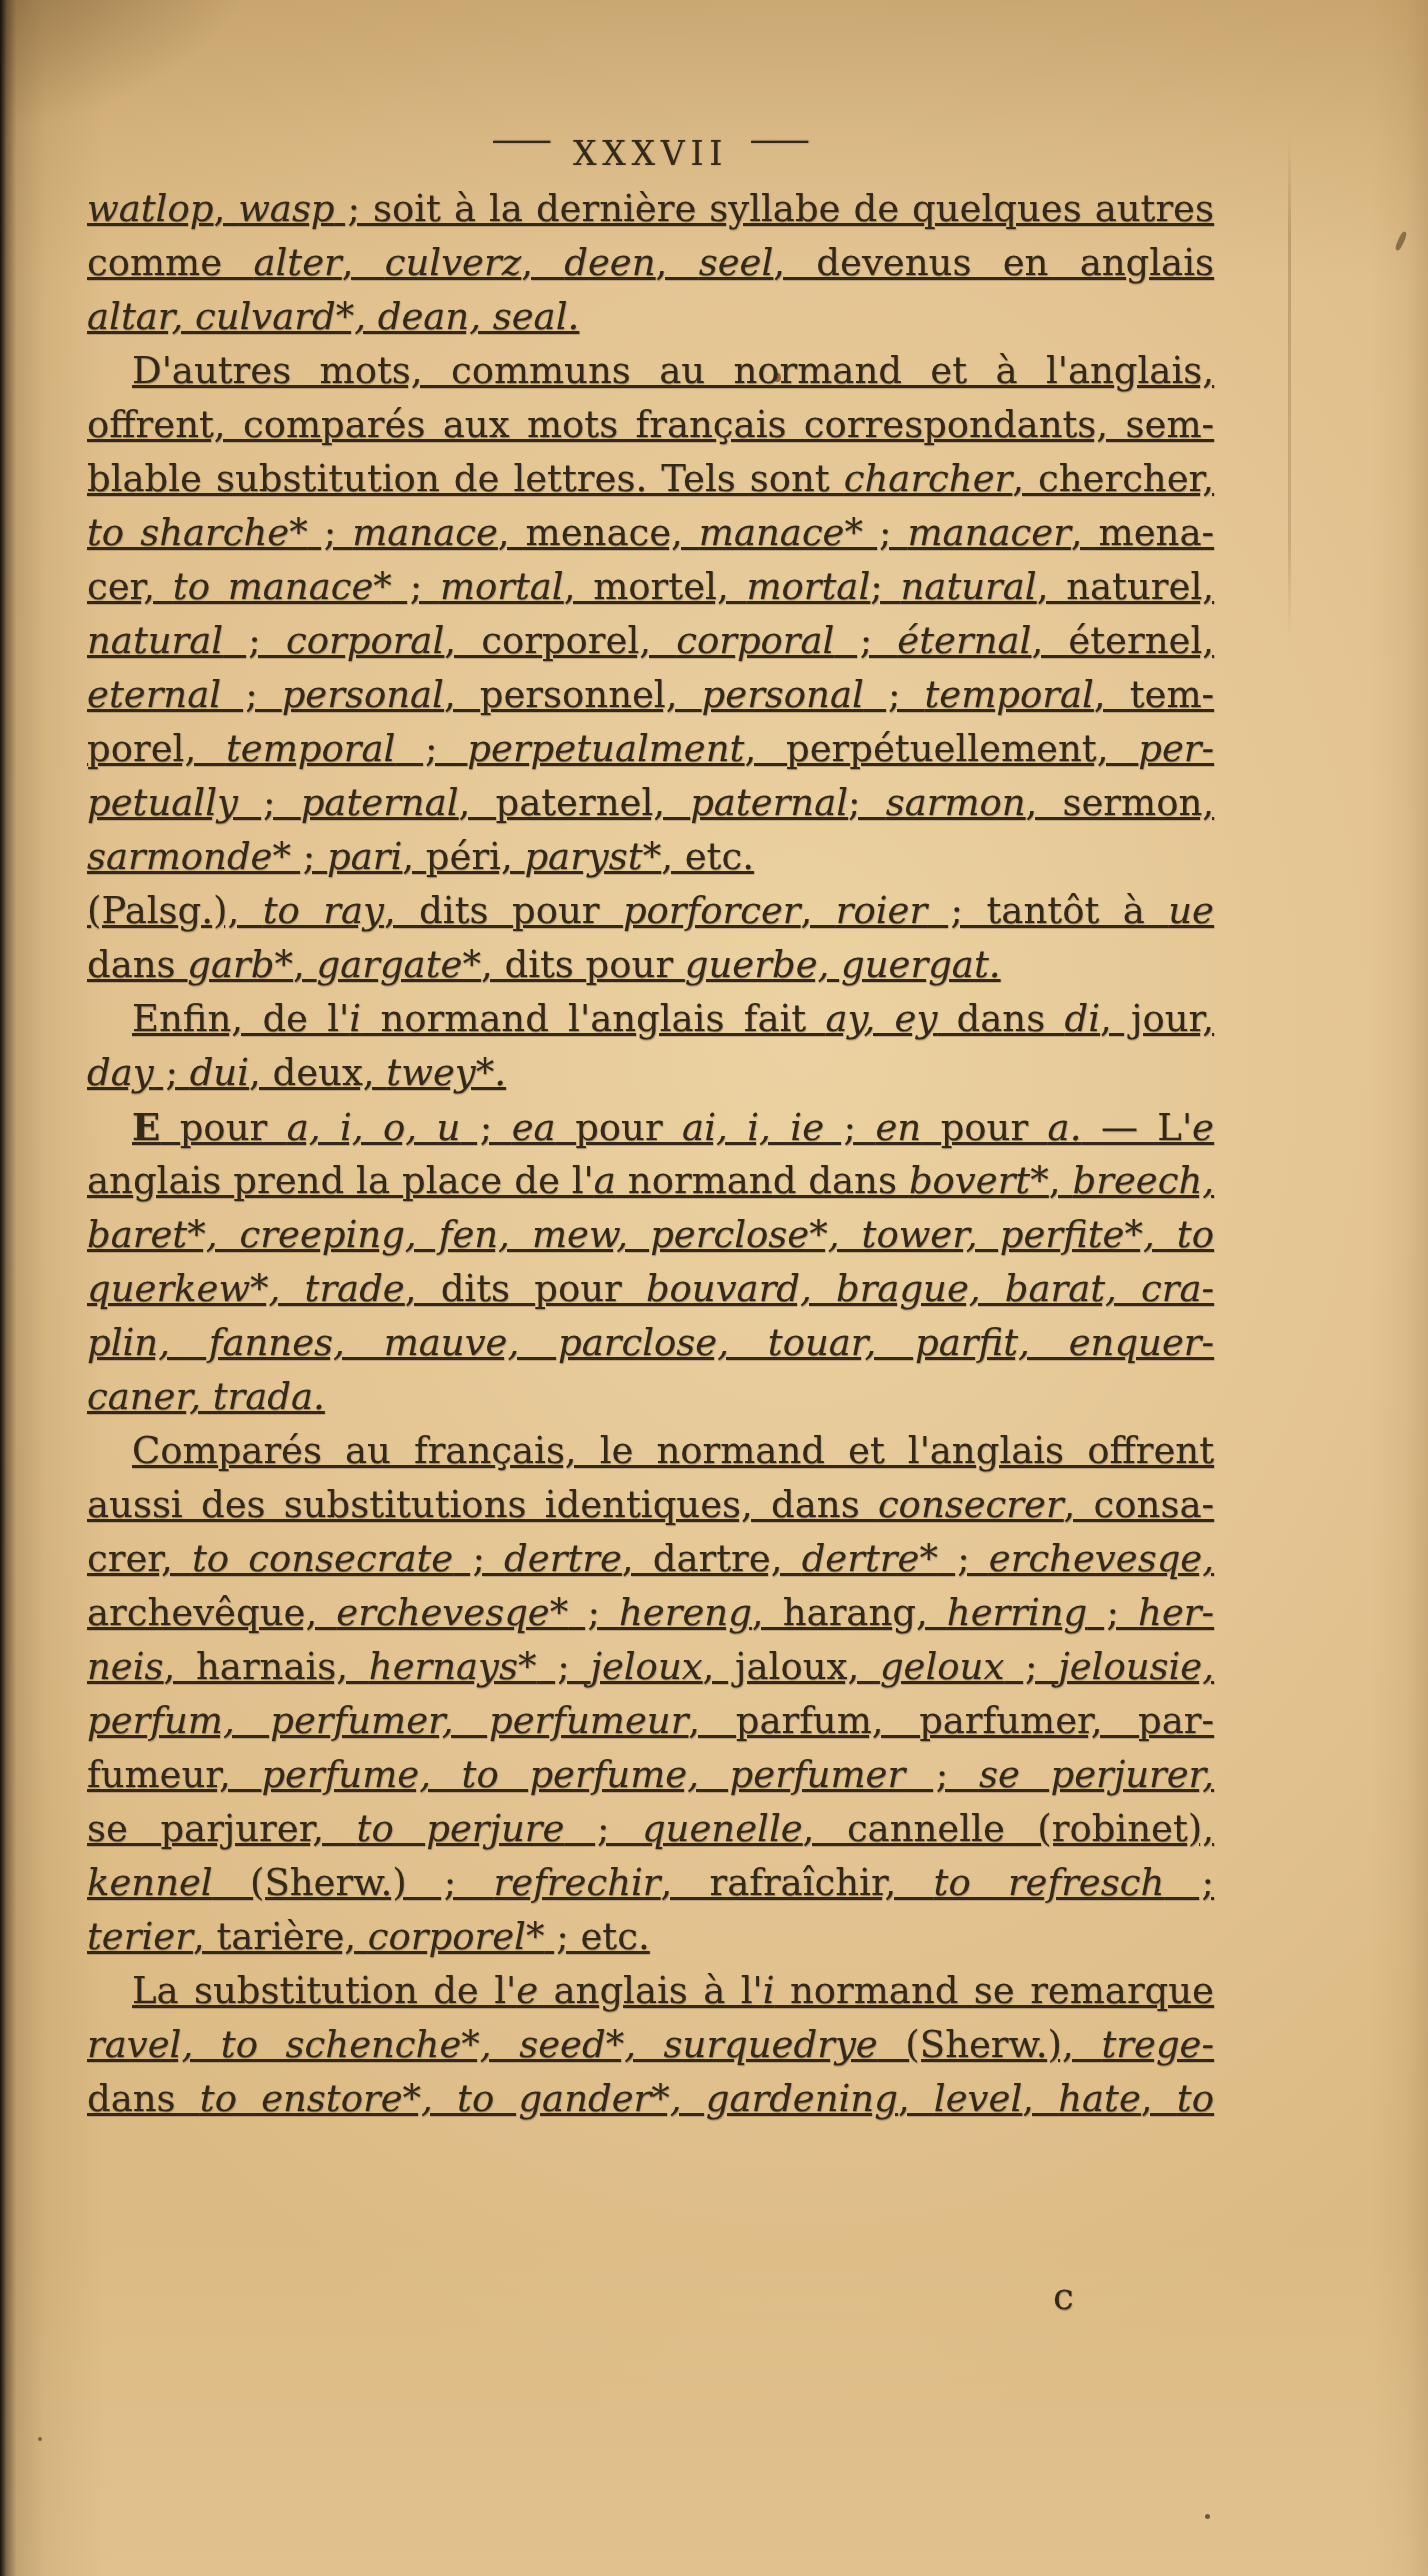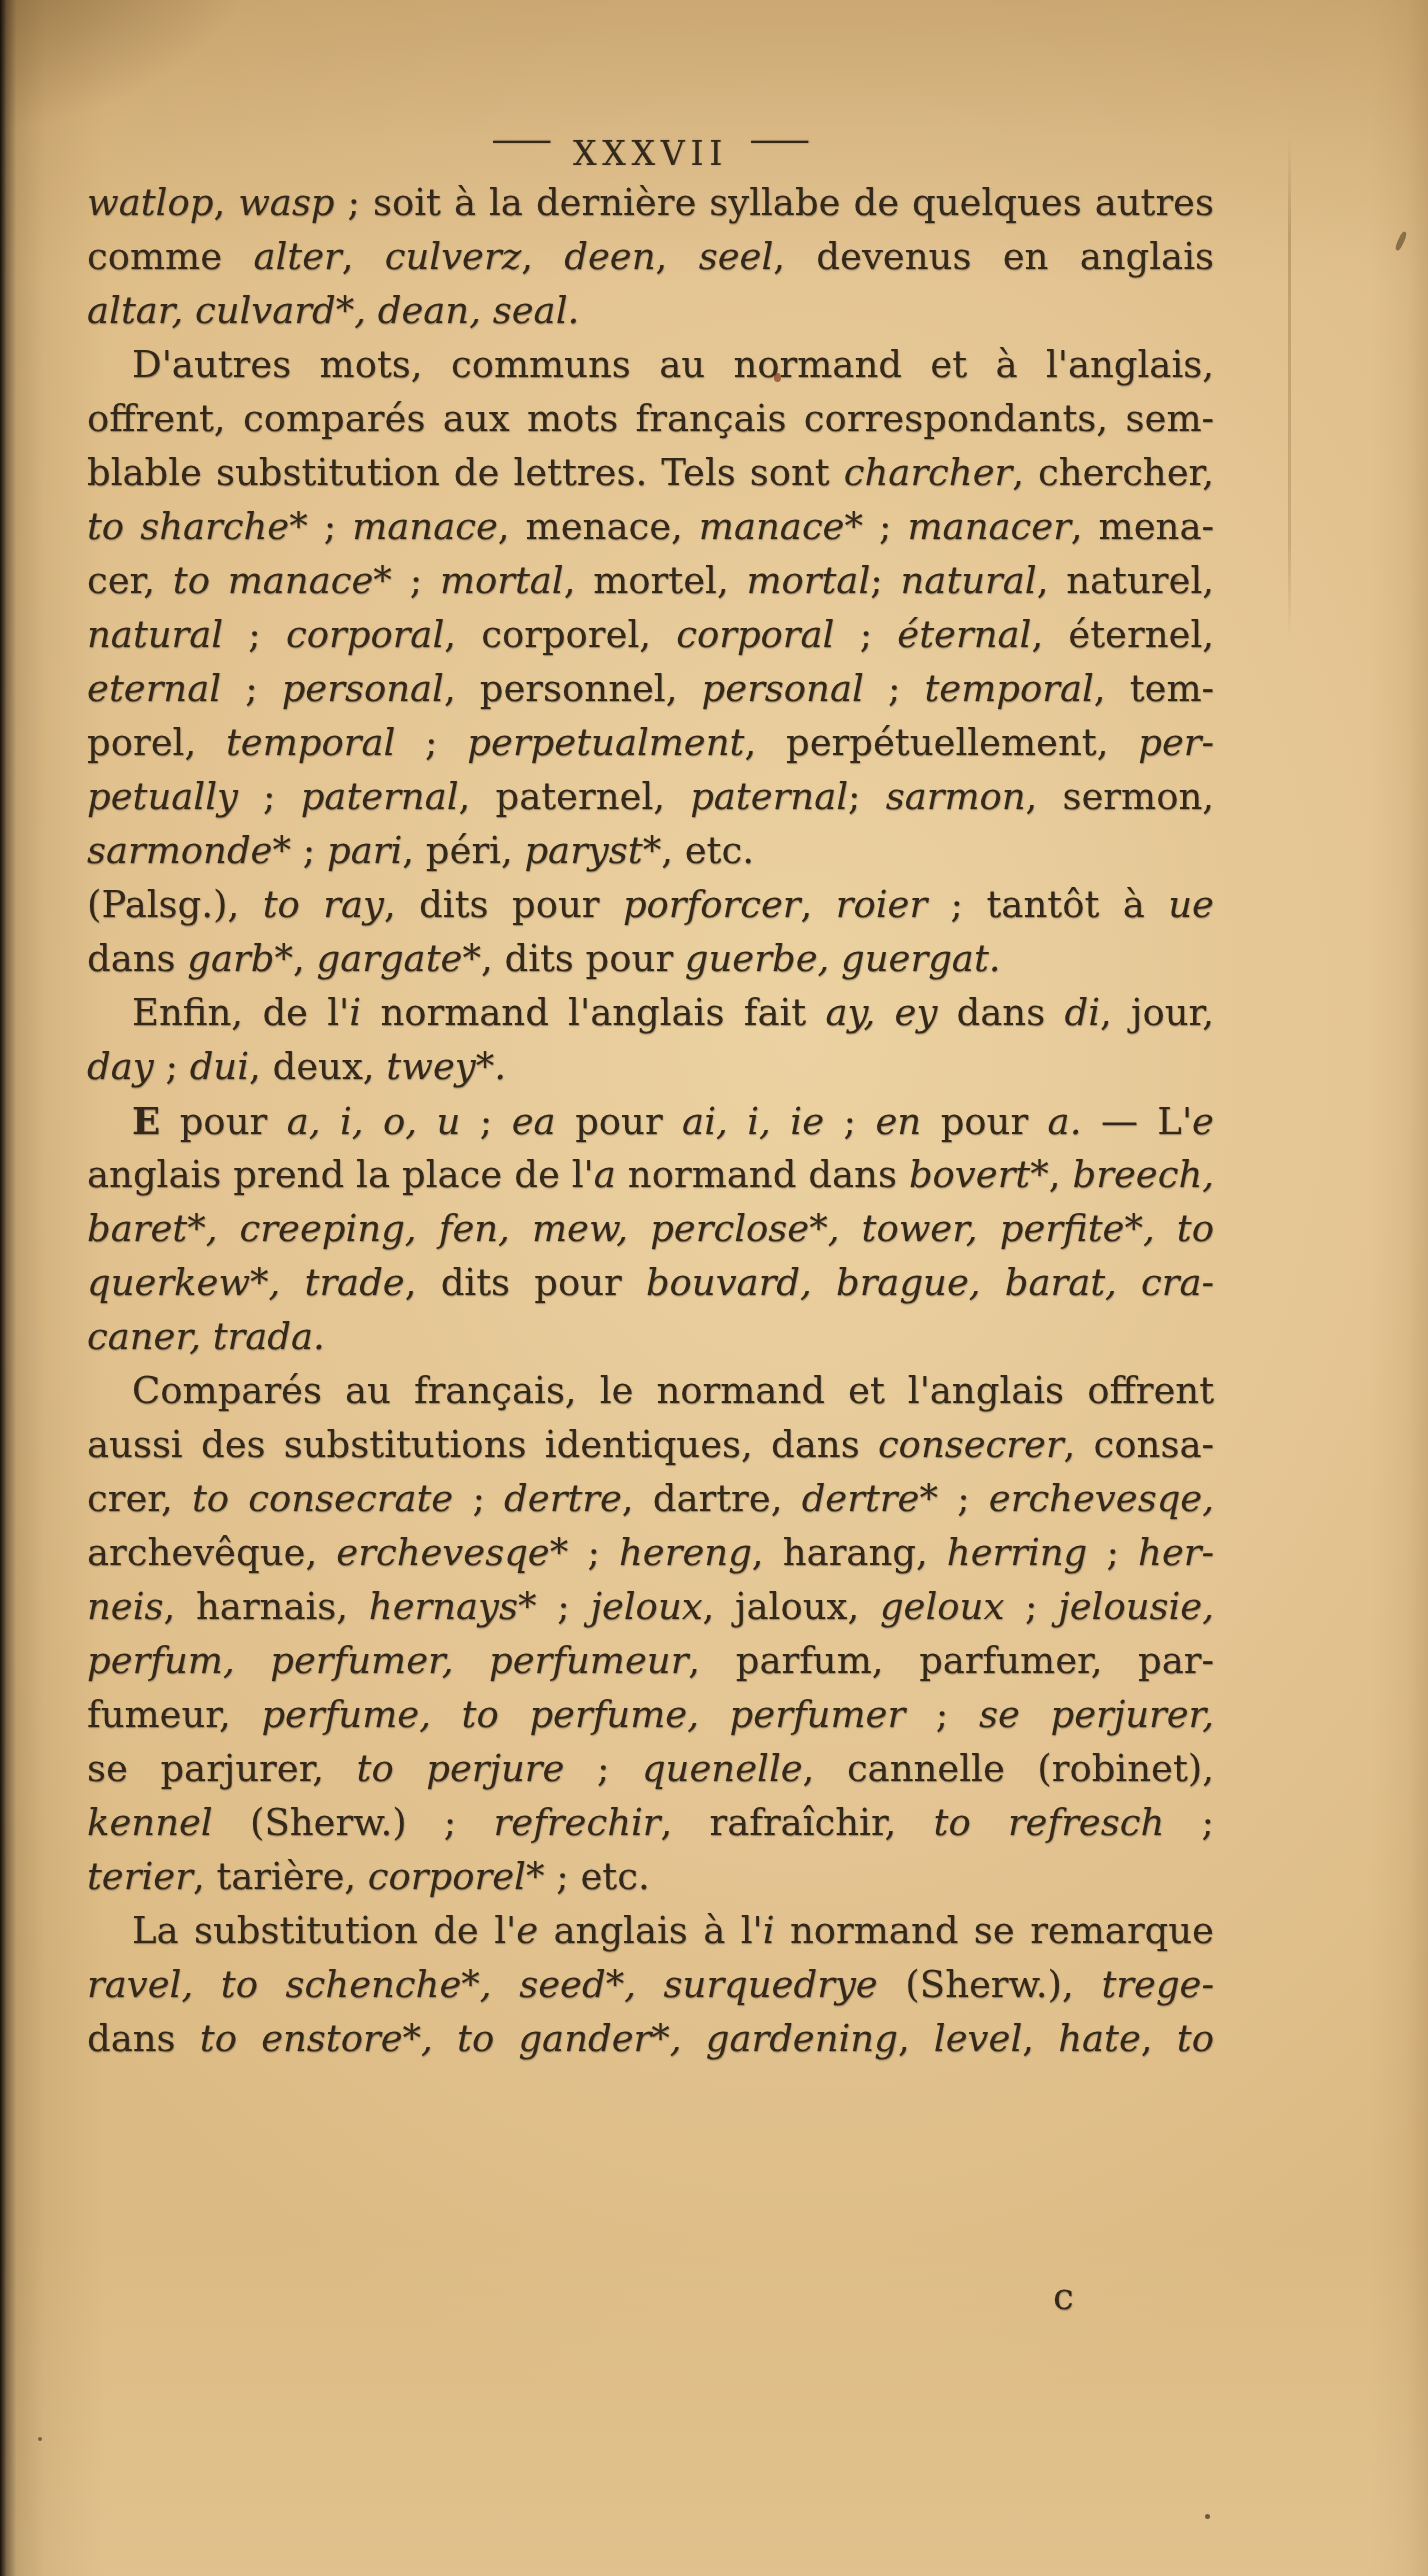--- a/index.html
+++ b/index.html
@@ -42,25 +42,26 @@
     position:absolute;left:87px;top:106px;width:1127px;
     display:flex;align-items:center;justify-content:center;gap:35px;
     color:var(--ink);
     font-size:33px;
     text-shadow:0.4px 0.4px 1.2px rgba(52,40,26,0.5);
   }
   .header .dash{display:inline-block;transform:scaleX(1.9);}
   .header .numeral{letter-spacing:5.8px;margin-top:28px;}
 
   #text-block{
-    position:absolute;left:87px;top:176px;width:1127px;
+    position:absolute;left:87px;top:182px;width:1127px;
     color:var(--ink);
     font-size:37px;
     line-height:54px;
     text-shadow:0.5px 0.5px 1.3px rgba(52,40,26,0.45);
+    text-decoration:underline;
   }
   .line{
     text-align:justify;
     text-align-last:justify;
     white-space:normal;
     height:54px;
   }
   .line.last{text-align-last:left;}
   .line.indent{padding-left:45px;box-sizing:border-box;}
   .line.gap{}
@@ -106,20 +107,21 @@
       <div class="line"><span class="it">petually</span><span> ; </span><span class="it">paternal</span><span>, paternel, </span><span class="it">paternal</span><span>; </span><span class="it">sarmon</span><span>, sermon,</span></div>
       <div class="line last"><span class="it">sarmonde*</span><span> ; </span><span class="it">pari</span><span>, péri, </span><span class="it">paryst*</span><span>, etc.</span></div>
       <div class="line"><span>(Palsg.), </span><span class="it">to ray</span><span>, dits pour </span><span class="it">porforcer</span><span>, </span><span class="it">roier</span><span> ; tantôt à </span><span class="it">ue</span></div>
       <div class="line last"><span>dans </span><span class="it">garb*</span><span>, </span><span class="it">gargate*</span><span>, dits pour </span><span class="it">guerbe, guergat.</span></div>
       <div class="line indent"><span>Enfin, de l'</span><span class="it">i</span><span> normand l'anglais fait </span><span class="it">ay, ey</span><span> dans </span><span class="it">di</span><span>, jour,</span></div>
       <div class="line last"><span class="it">day</span><span> ; </span><span class="it">dui</span><span>, deux, </span><span class="it">twey*.</span></div>
       <div class="line indent gap"><span class="bd">E</span><span> pour </span><span class="it">a, i, o, u</span><span> ; </span><span class="it">ea</span><span> pour </span><span class="it">ai, i, ie</span><span> ; </span><span class="it">en</span><span> pour </span><span class="it">a.</span><span> — L'</span><span class="it">e</span></div>
       <div class="line"><span>anglais prend la place de l'</span><span class="it">a</span><span> normand dans </span><span class="it">bovert*</span><span>, </span><span class="it">breech,</span></div>
       <div class="line"><span class="it">baret*, creeping, fen, mew, perclose*, tower, perfite*, to</span></div>
       <div class="line"><span class="it">querkew*, trade</span><span>, dits pour </span><span class="it">bouvard, brague, barat, cra-</span></div>
+      <div class="line"><span class="it">plin, fannes, mauve, parclose, touar, parfit, enquer-</span></div>
       <div class="line last"><span class="it">caner, trada.</span></div>
       <div class="line indent"><span>Comparés au français, le normand et l'anglais offrent</span></div>
       <div class="line"><span>aussi des substitutions identiques, dans </span><span class="it">consecrer</span><span>, consa-</span></div>
       <div class="line"><span>crer, </span><span class="it">to consecrate</span><span> ; </span><span class="it">dertre</span><span>, dartre, </span><span class="it">dertre*</span><span> ; </span><span class="it">erchevesqe,</span></div>
       <div class="line"><span>archevêque, </span><span class="it">erchevesqe*</span><span> ; </span><span class="it">hereng</span><span>, harang, </span><span class="it">herring</span><span> ; </span><span class="it">her-</span></div>
       <div class="line"><span class="it">neis</span><span>, harnais, </span><span class="it">hernays*</span><span> ; </span><span class="it">jeloux</span><span>, jaloux, </span><span class="it">geloux</span><span> ; </span><span class="it">jelousie,</span></div>
       <div class="line"><span class="it">perfum, perfumer, perfumeur</span><span>, parfum, parfumer, par-</span></div>
       <div class="line"><span>fumeur, </span><span class="it">perfume, to perfume, perfumer</span><span> ; </span><span class="it">se perjurer,</span></div>
       <div class="line"><span>se parjurer, </span><span class="it">to perjure</span><span> ; </span><span class="it">quenelle</span><span>, cannelle (robinet),</span></div>
       <div class="line"><span class="it">kennel</span><span> (Sherw.) ; </span><span class="it">refrechir</span><span>, rafraîchir, </span><span class="it">to refresch</span><span> ;</span></div>

